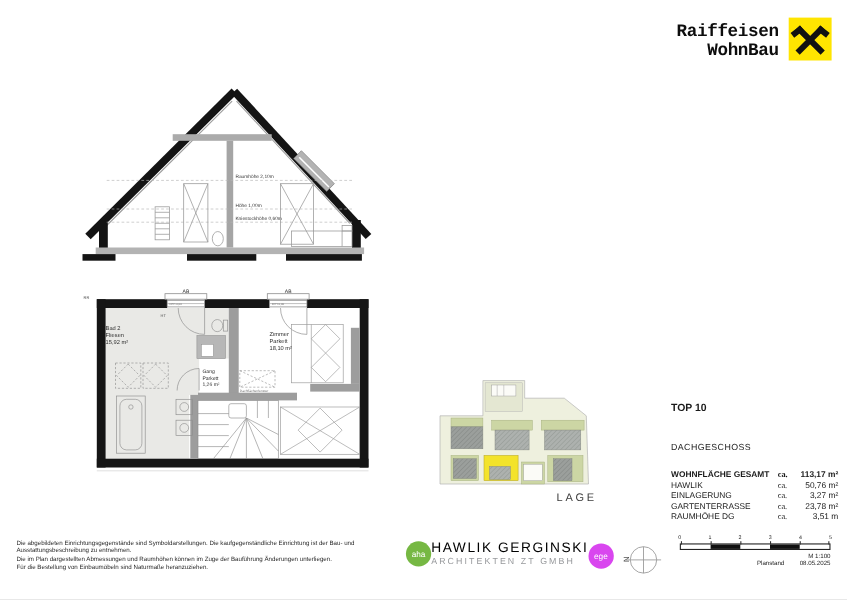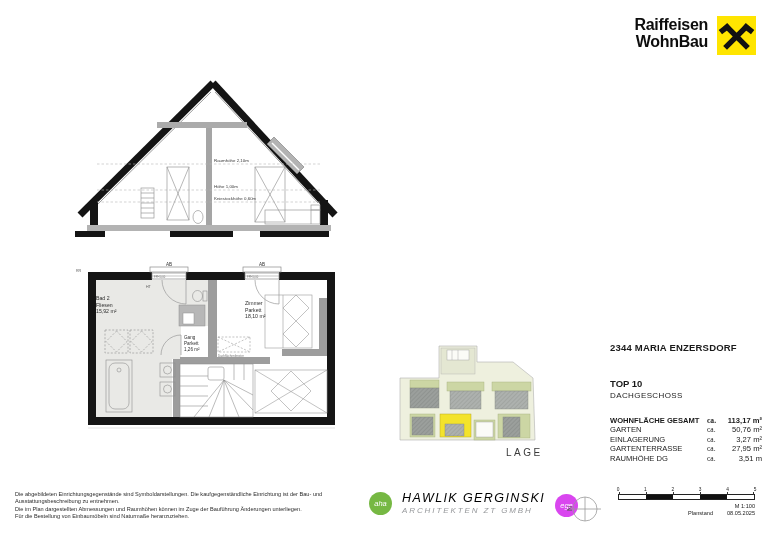--- a/index.html
+++ b/index.html
@@ -1,42 +1,42 @@
 <!DOCTYPE html>
 <html><head>
 <meta charset="utf-8">
 <style>
   html,body{margin:0;padding:0;background:#d8d8d8;}
   .page{position:relative;width:770px;height:545px;background:#ffffff;overflow:hidden;
         font-family:"Liberation Sans", sans-serif;color:#1a1a1a;}
   .abs{position:absolute;}
 
   
-  .brand{top:16px;right:14px;display:flex;align-items:flex-start;gap:9px;}
+  .brand{top:16px;right:14px;display:flex;align-items:flex-end;gap:9px;font-family:Liberation Mono, monospace;}
   .brand-text{text-align:right;font-weight:bold;font-size:16px;line-height:17px;letter-spacing:-0.3px;color:#0d0d0d;}
   .brand-box{width:39px;height:39px;background:#ffe500;display:flex;align-items:center;justify-content:center;}
 
   
   .info{top:342px;left:610px;width:152px;}
   .addr{font-weight:bold;font-size:9.5px;line-height:11.5px;letter-spacing:0.2px;}
   .top-no{font-weight:bold;font-size:9.5px;margin-top:24px;}
-  .floor-name{font-size:8px;margin-top:2px;letter-spacing:0.4px;color:#222;}
+  .floor-name{font-size:8px;margin-top:25px;letter-spacing:0.4px;color:#222;}
   .area-table{margin-top:16px;font-size:7.6px;line-height:9.6px;}
   .area-row{display:flex;}
   .area-row .lbl{width:97px;}
   .area-row .ca{width:17px;font-family:Liberation Serif, serif;}
   .area-row .val{flex:1;text-align:right;}
   .area-row.bold{font-weight:bold;}
 
   
   .lage{top:447px;left:506px;font-size:10px;letter-spacing:2.5px;color:#3a3a3a;}
 
   
   .disclaimer{top:491px;left:15px;width:348px;font-size:5.6px;line-height:7.4px;color:#2b2b2b;}
-  .arch{top:491px;left:369px;display:flex;align-items:flex-start;gap:10px;font-style:italic;}
+  .arch{top:491px;left:369px;display:flex;align-items:flex-start;}
   .badge{width:23px;height:23px;border-radius:50%;color:#fff;font-size:7.5px;
          display:flex;align-items:center;justify-content:center;}
   .badge.aha{background:#76b843;margin-top:1px;}
   .badge.ege{background:#d946ef;margin-top:3px;}
   .arch-names{padding-top:1px;}
   .arch-name{font-size:12.5px;letter-spacing:1.4px;color:#000000;line-height:13px;}
   .arch-sub{font-size:8px;letter-spacing:1.9px;color:#96989b;margin-top:1px;}
 
   .compass{top:492px;left:564px;}
 
@@ -271,44 +271,43 @@
     <rect x="50" y="92" width="19" height="12" fill="url(#roofhatch)" stroke="#82867f" stroke-width="0.4"></rect>
     <rect x="79" y="88" width="21" height="20" fill="#ccd6a4" stroke="#a3ad7c" stroke-width="0.4"></rect>
     <rect x="81" y="90" width="17" height="15" fill="#fbfbf7" stroke="#9a9a9a" stroke-width="0.4"></rect>
     <rect x="103" y="82" width="32" height="24" fill="#ccd6a4" stroke="#a3ad7c" stroke-width="0.4"></rect>
     <rect x="108" y="85" width="17" height="20" fill="url(#roofhatchd)" stroke="#82867f" stroke-width="0.4"></rect>
   </svg>
   <div class="abs lage">LAGE</div>
 
   <div class="abs info">
     <div class="addr">
-      <div>2344 MARIA ENZERSDORF</div>
     </div>
     <div class="top-no">TOP 10</div>
     <div class="floor-name">DACHGESCHOSS</div>
     <div class="area-table">
       <div class="area-row bold">
         <span class="lbl">WOHNFLÄCHE GESAMT</span>
         <span class="ca">ca.</span>
         <span class="val">113,17 m²</span>
       </div>
       <div class="area-row">
-        <span class="lbl">GARTEN</span>
+        <span class="lbl">HAWLIK</span>
         <span class="ca">ca.</span>
         <span class="val">50,76 m²</span>
       </div>
       <div class="area-row">
         <span class="lbl">EINLAGERUNG</span>
         <span class="ca">ca.</span>
         <span class="val">3,27 m²</span>
       </div>
       <div class="area-row">
         <span class="lbl">GARTENTERRASSE</span>
         <span class="ca">ca.</span>
-        <span class="val">27,95 m²</span>
+        <span class="val">23,78 m²</span>
       </div>
       <div class="area-row">
         <span class="lbl">RAUMHÖHE DG</span>
         <span class="ca">ca.</span>
         <span class="val">3,51 m</span>
       </div>
     </div>
   </div>
 
   <div class="abs disclaimer">

